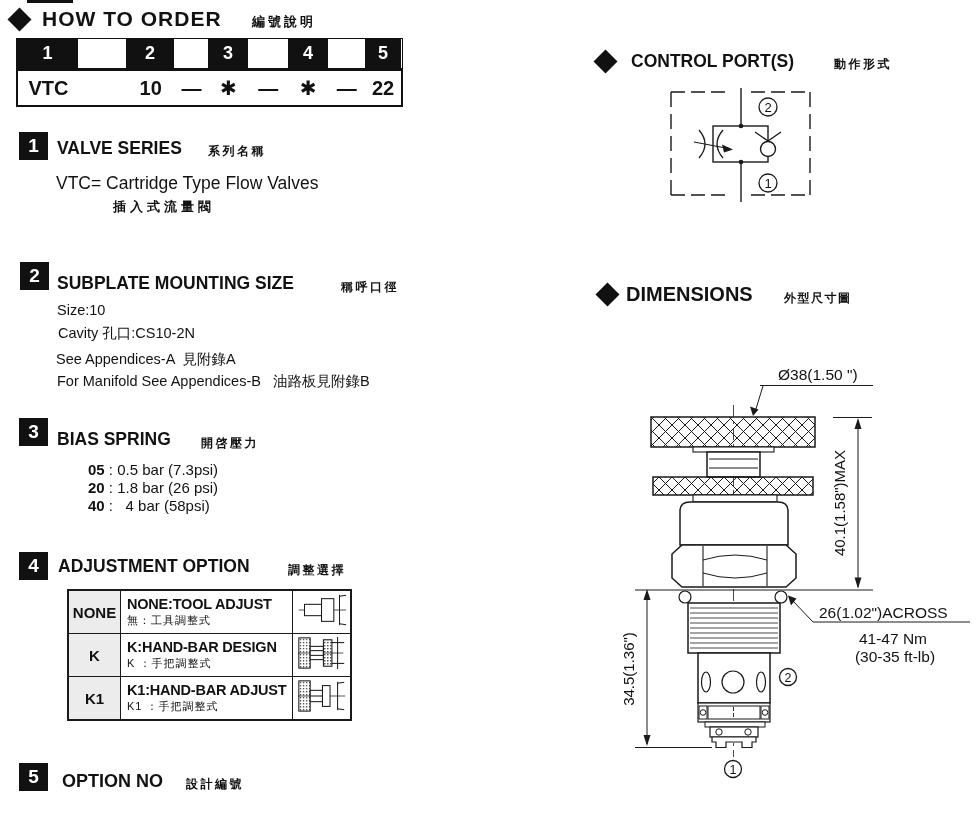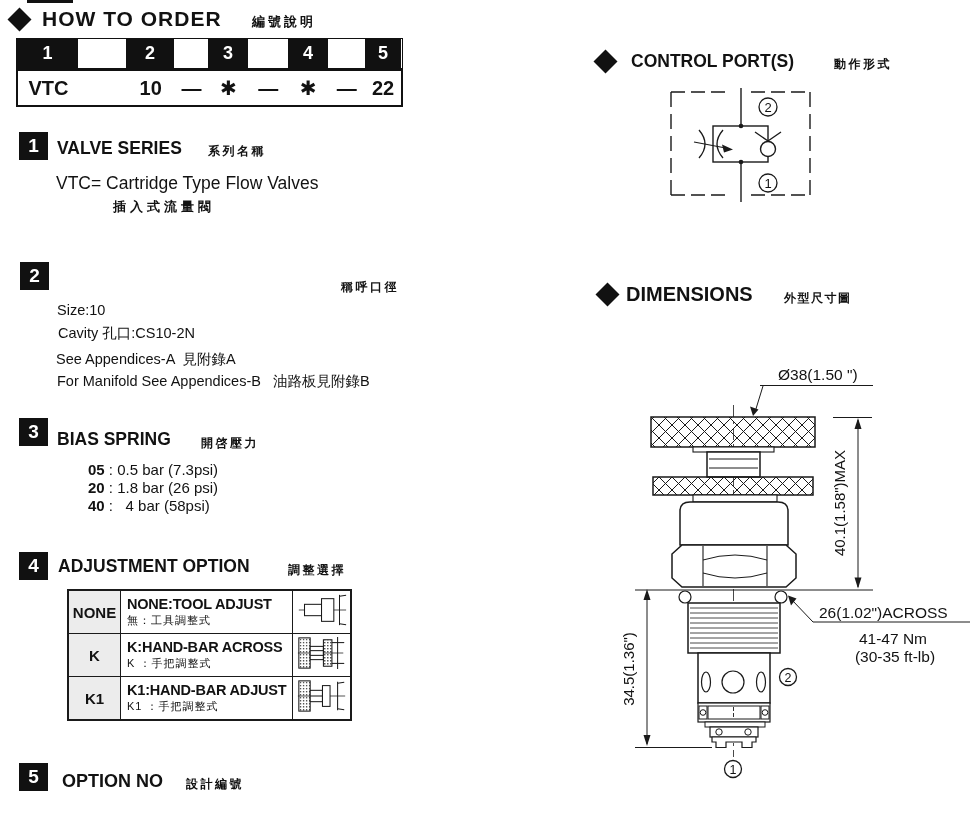--- a/index.html
+++ b/index.html
@@ -77,20 +77,21 @@
     </div>
   </div>
 
   <div class="abs badge" style="left:19px;top:132px;">1</div>
   <div class="abs h2" style="left:57px;top:138px;">VALVE SERIES</div>
   <div class="abs h2zh" style="left:208px;top:143px;">系列名稱</div>
   <div class="abs bigline" style="left:56px;top:173px;">VTC= Cartridge Type Flow Valves</div>
   <div class="abs zhline" style="left:113px;top:198px;">插入式流量閥</div>
 
   <div class="abs badge" style="left:20px;top:262px;">2</div>
+  <div class="abs h2" style="left:57px;top:273px;">SUBPLATE MOUNTING SIZE</div>
   <div class="abs h2zh" style="left:341px;top:279px;">稱呼口徑</div>
   <div class="abs txt14" style="left:57px;top:302px;">Size:10</div>
   <div class="abs txt14" style="left:58px;top:324px;">Cavity 孔口:CS10-2N</div>
   <div class="abs txt14" style="left:57px;top:372px;">For Manifold See Appendices-B   油路板見附錄B</div>
   <div class="abs txt14" style="left:56px;top:350px;">See Appendices-A  見附錄A</div>
 
   <div class="abs badge" style="left:19px;top:418px;">3</div>
   <div class="abs h2" style="left:57px;top:429px;">BIAS SPRING</div>
   <div class="abs h2zh" style="left:201px;top:435px;">開啓壓力</div>
   <div class="abs opt" style="left:66px;top:461px;"><b>05</b><span> : 0.5 bar (7.3psi)</span></div>
@@ -118,21 +119,21 @@
             <line x1="46" y1="3" x2="46" y2="35"></line>
             <line x1="46" y1="4.5" x2="53" y2="3.5"></line>
             <line x1="46" y1="33.5" x2="53" y2="34.5"></line>
           </g>
         </svg>
       </td>
     </tr>
     <tr style="height:41px;">
       <td class="adj-code">K</td>
       <td class="adj-desc">
-        <div class="adj-l1">K:HAND-BAR ACROSS</div>
+        <div class="adj-l1">K:HAND-BAR DESIGN</div>
         <div class="adj-l2">K ：手把調整式</div>
       </td>
       <td class="adj-icon">
         <svg width="52" height="38" viewBox="0 0 55 38">
           <defs>
                 <pattern id="kn1" width="3.2" height="3.2" patternUnits="userSpaceOnUse">
                   <circle cx="1.6" cy="1.6" r="0.78" fill="#1a1a1a"></circle>
                 </pattern>
               </defs>
           <g stroke="#1a1a1a" fill="none" stroke-width="1.1">

